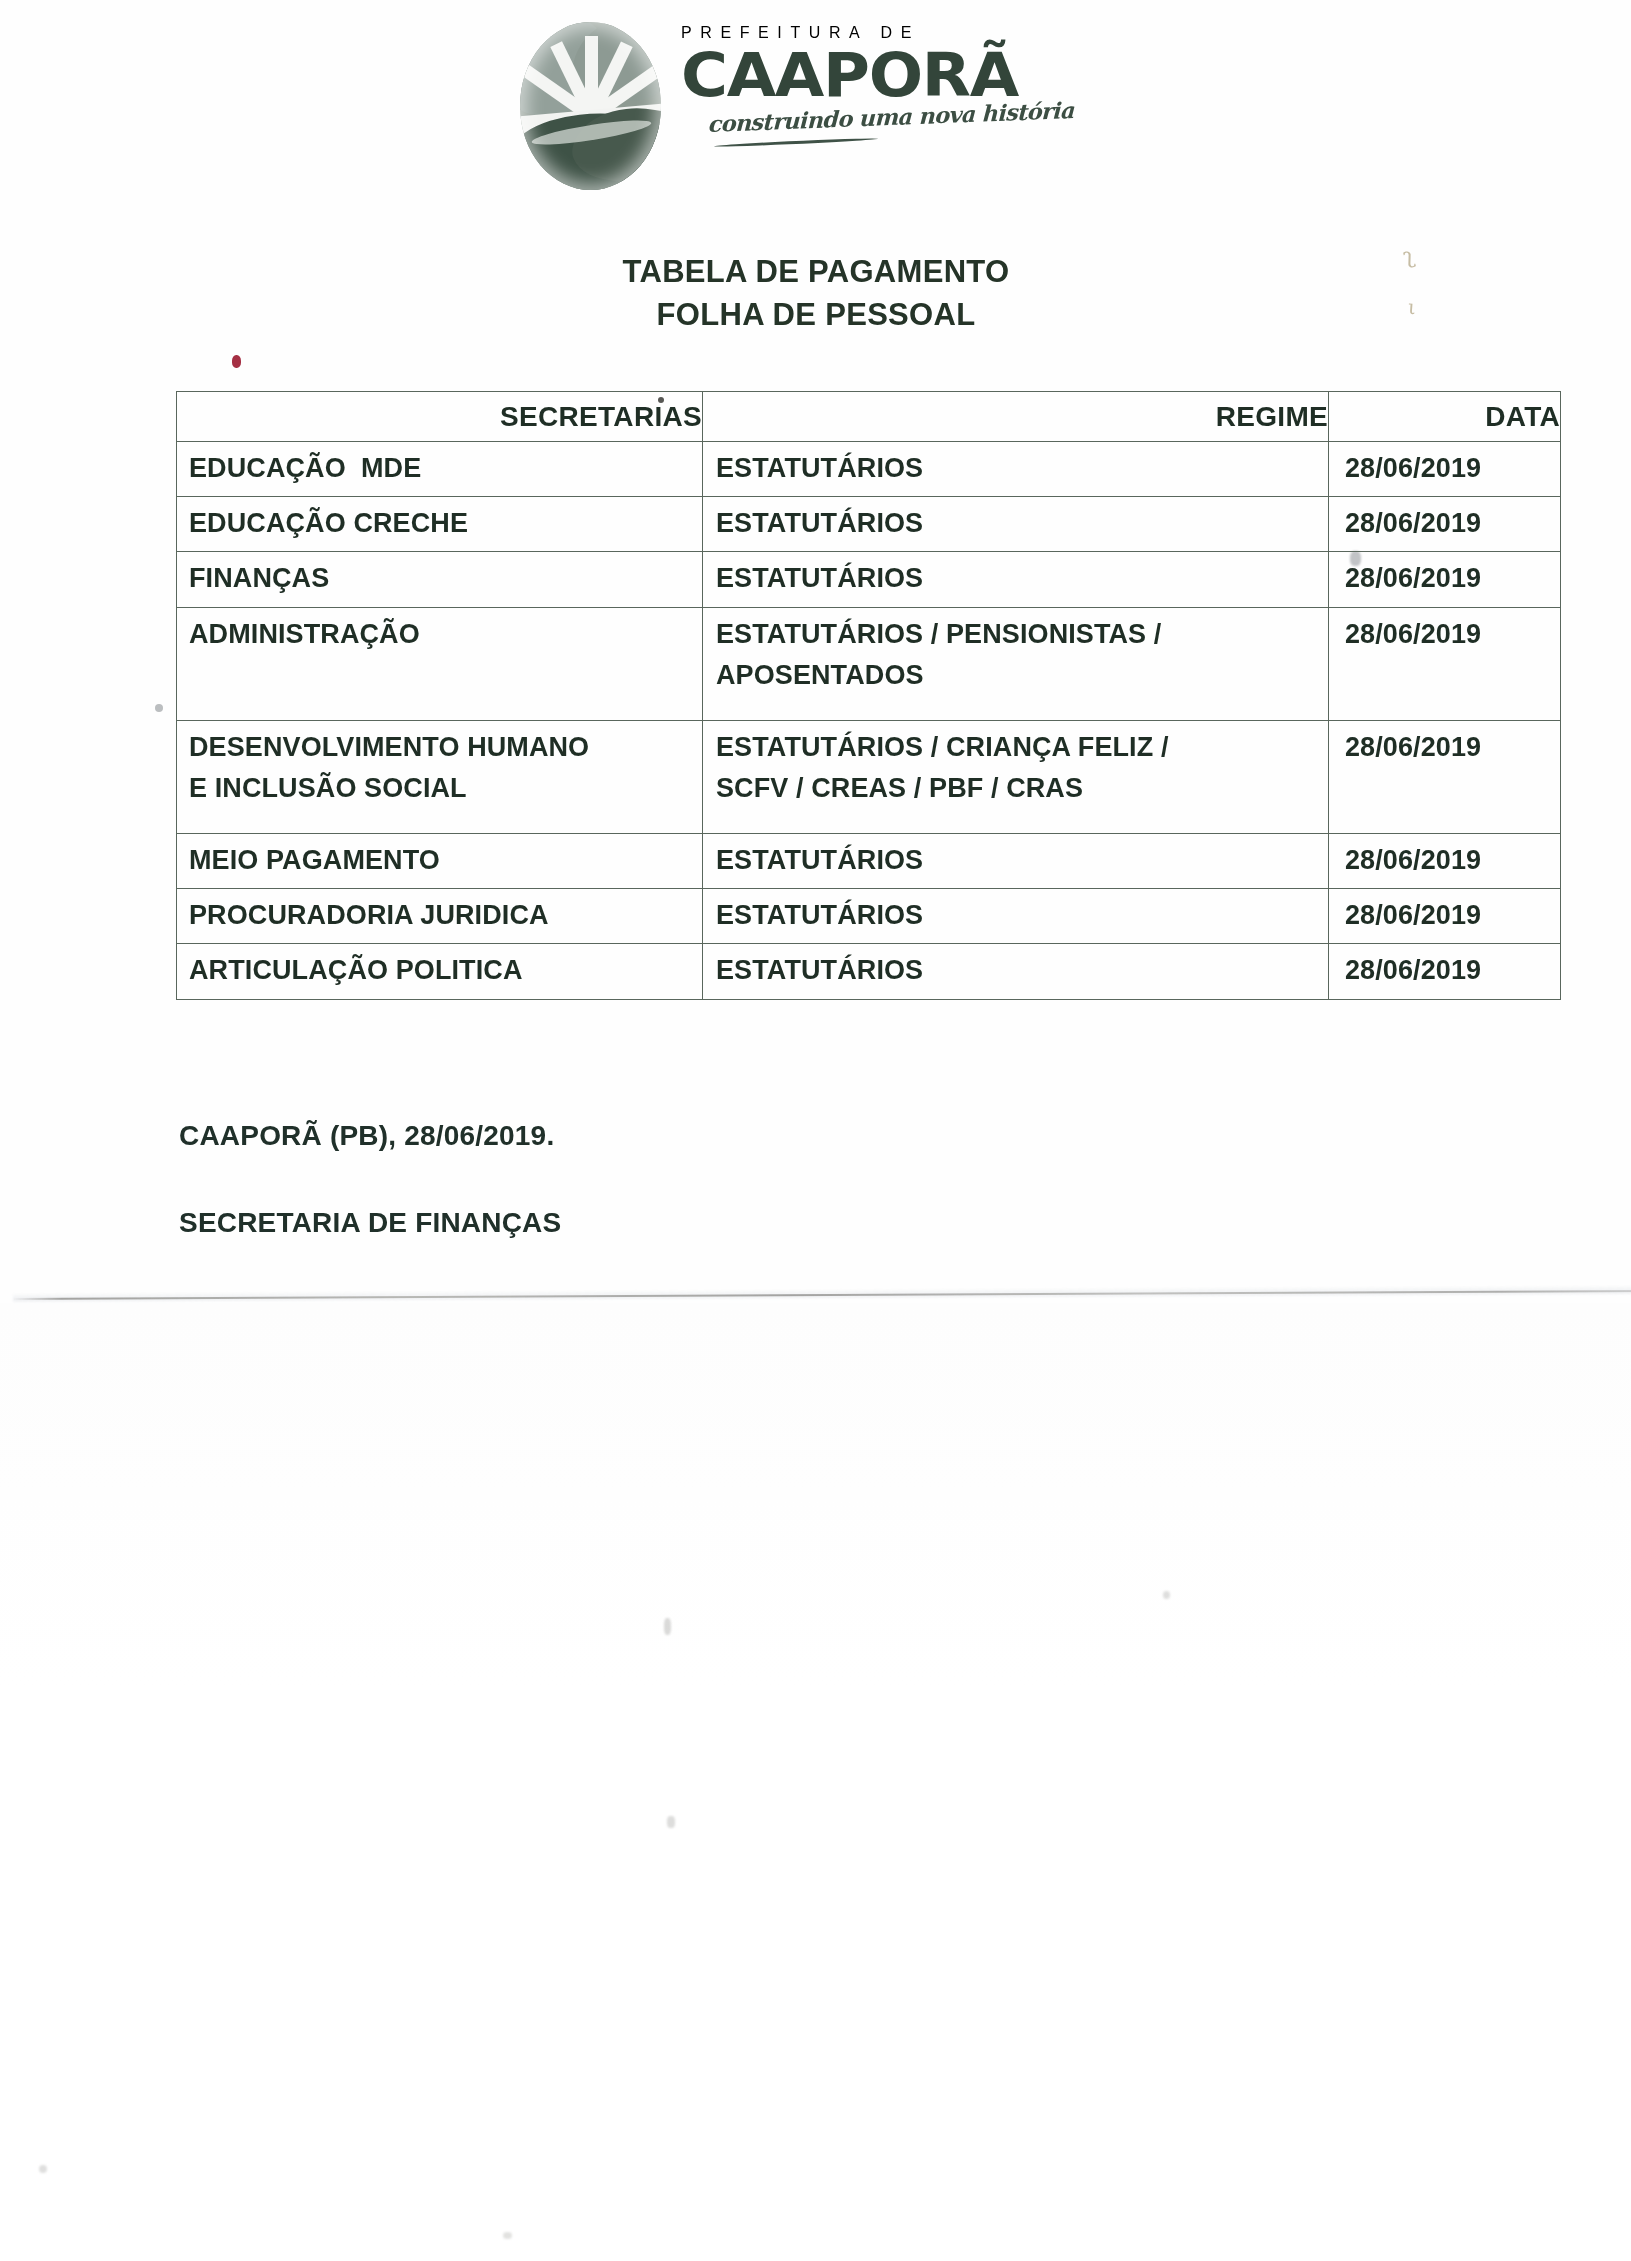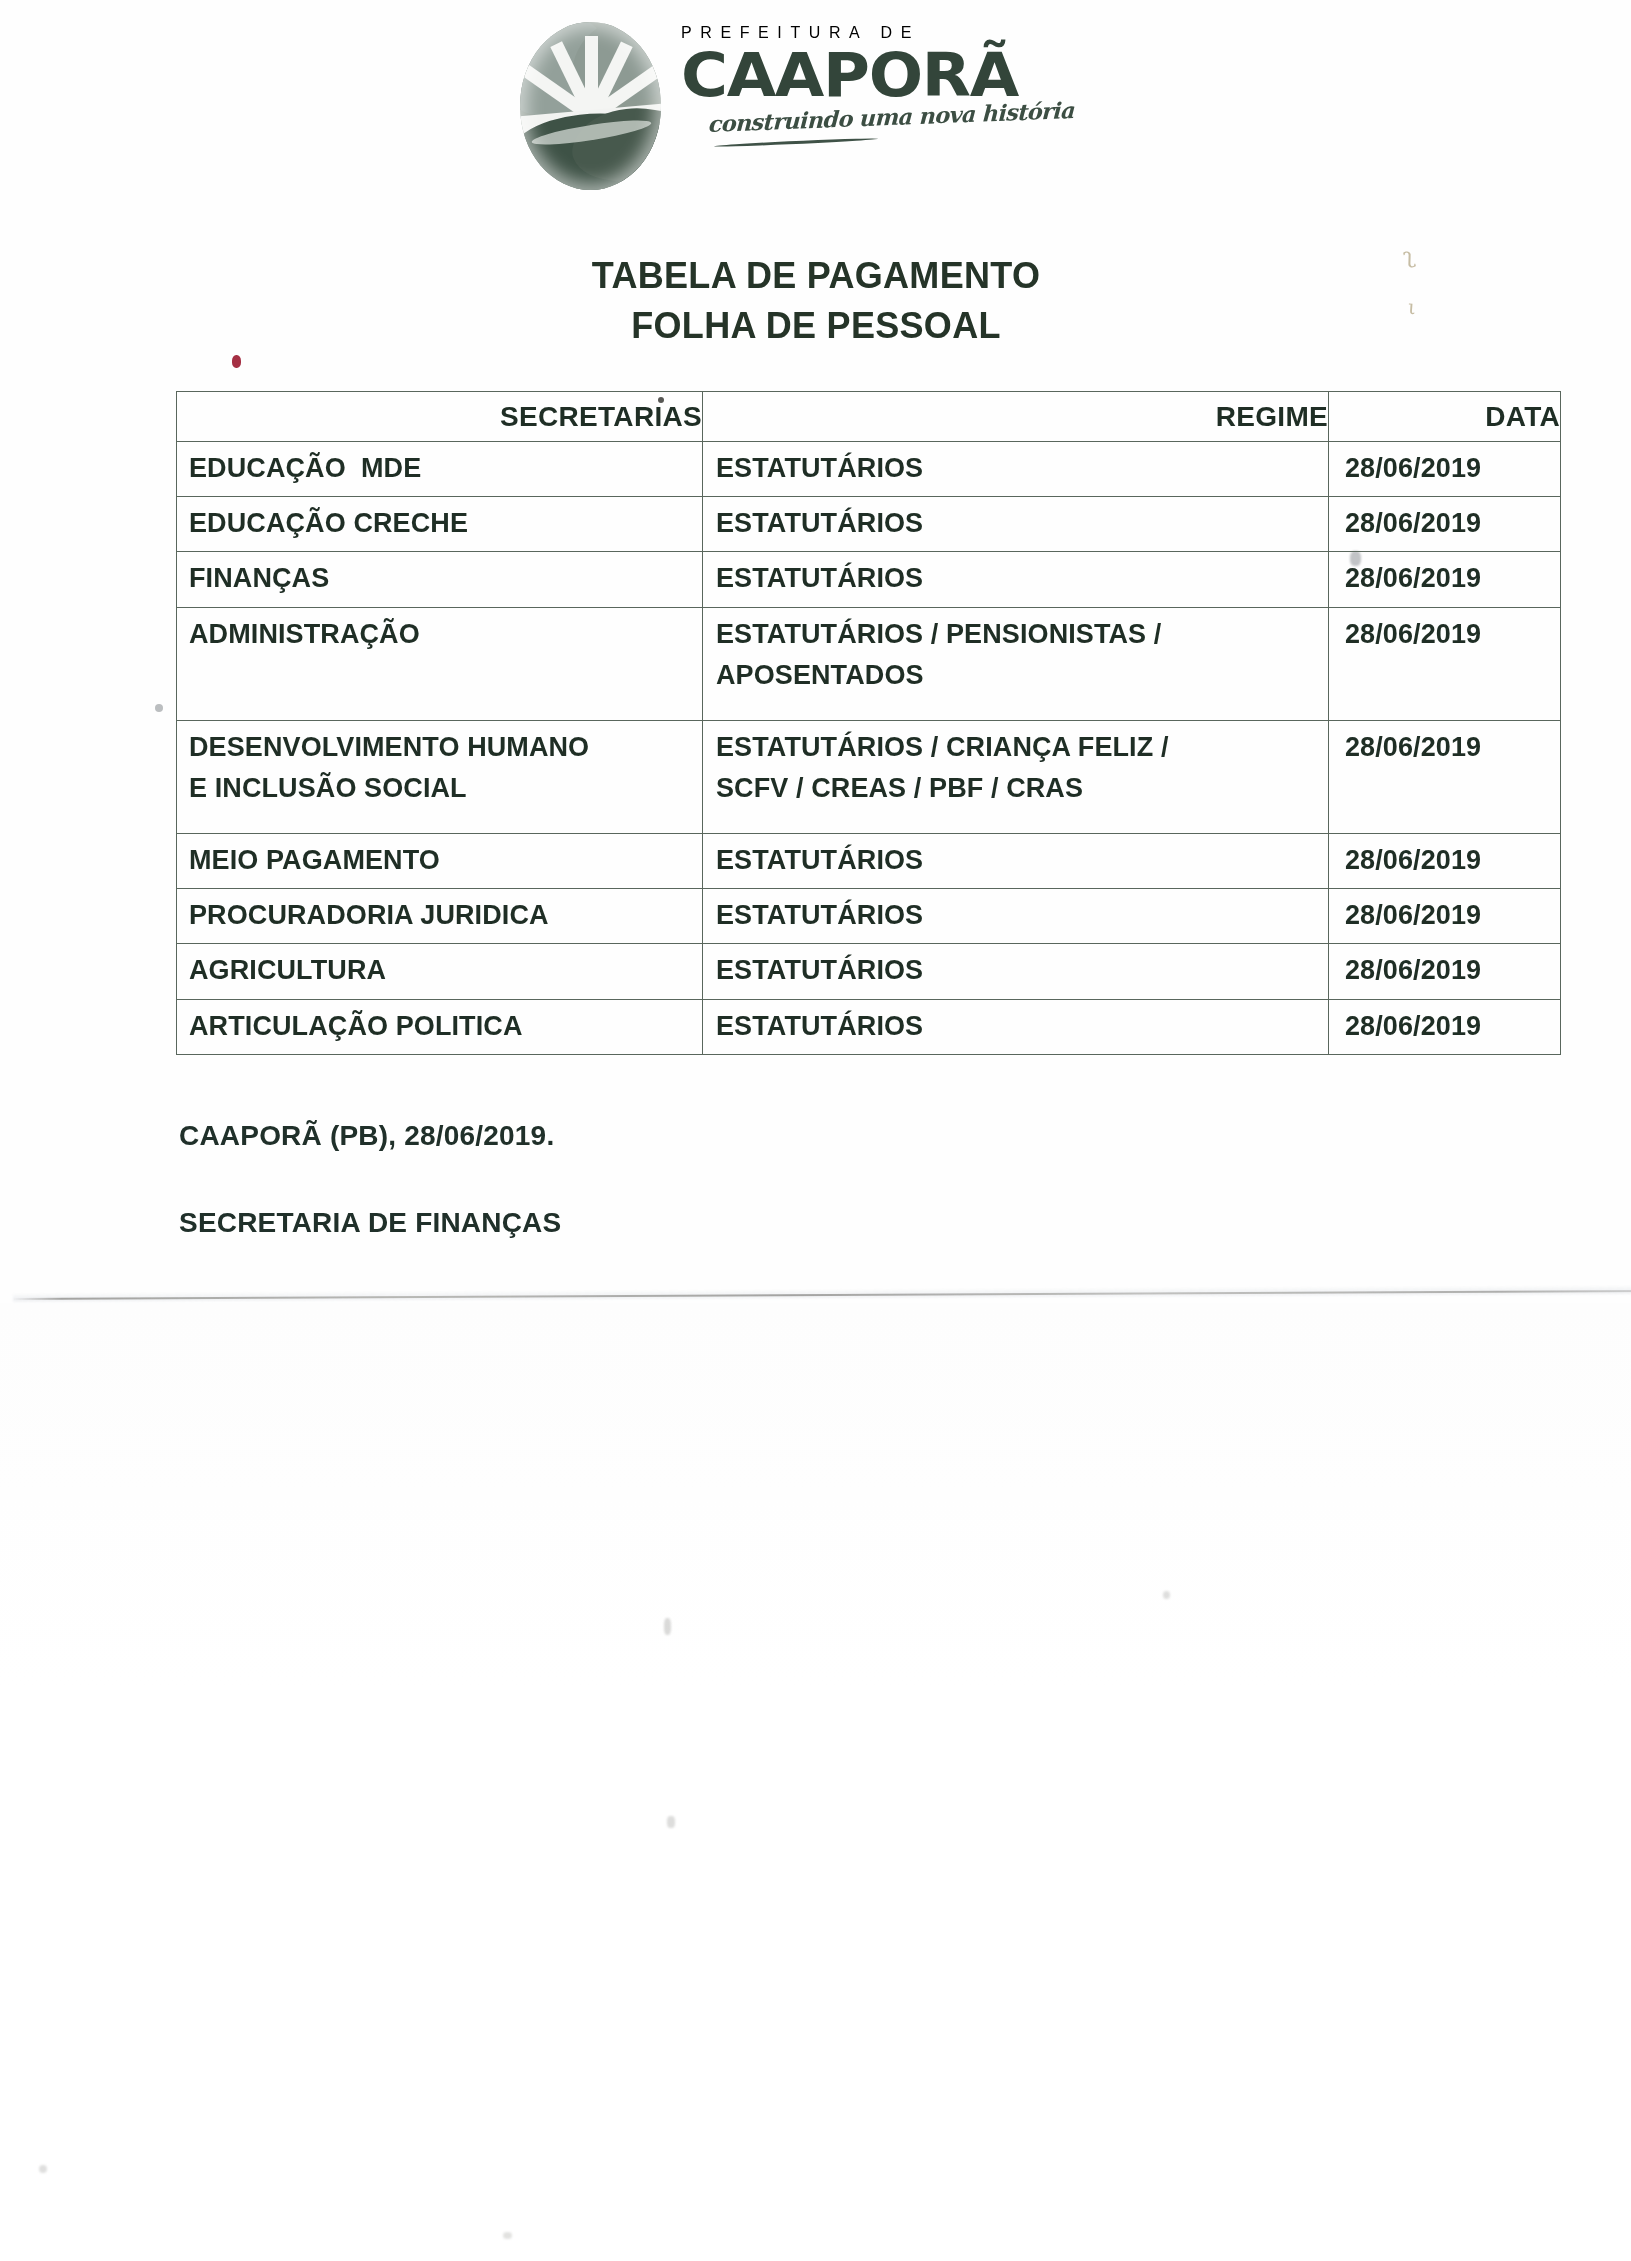--- a/index.html
+++ b/index.html
@@ -223,21 +223,21 @@
 
   
   #doc-title-block {
     position: absolute;
     left: 0;
     right: 0;
     top: 251px;
     text-align: center;
   }
   #doc-title-block .doc-title-line {
-    font-size: 36px;
+    font-size: 31px;
     font-weight: 600;
     color: #253428;
     letter-spacing: 0.3px;
     line-height: 1.38;
   }
 
   
   #ink-dot-red {
     position: absolute;
     left: 232px;
@@ -535,31 +535,20 @@
             </td>
             <td>
               <div class="cell-pad col-regime">ESTATUTÁRIOS</div>
             </td>
             <td>
               <div class="cell-pad col-data">28/06/2019</div>
             </td>
           </tr>
           <tr>
             <td>
-              <div class="cell-pad col-secretaria">AGRICULTURA</div>
-            </td>
-            <td>
-              <div class="cell-pad col-regime">ESTATUTÁRIOS</div>
-            </td>
-            <td>
-              <div class="cell-pad col-data">28/06/2019</div>
-            </td>
-          </tr>
-          <tr>
-            <td>
               <div class="cell-pad col-secretaria">ARTICULAÇÃO POLITICA</div>
             </td>
             <td>
               <div class="cell-pad col-regime">ESTATUTÁRIOS</div>
             </td>
             <td>
               <div class="cell-pad col-data">28/06/2019</div>
             </td>
           </tr>
         </tbody>

